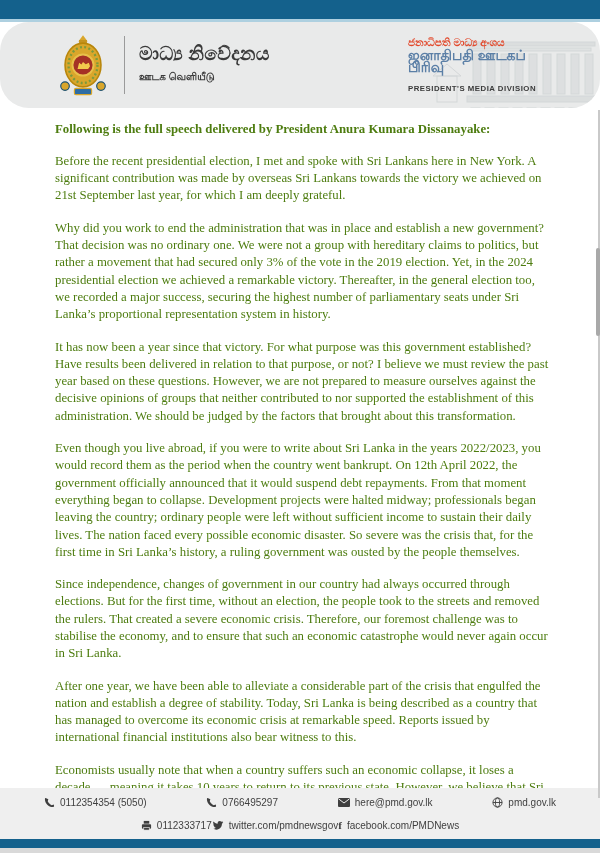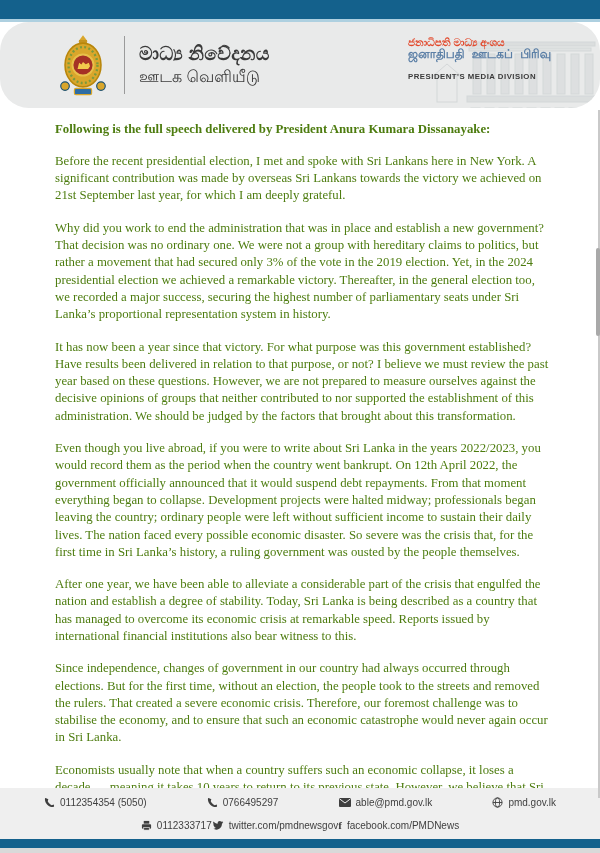--- a/index.html
+++ b/index.html
@@ -15,29 +15,29 @@
 
   
   .header{
     position:relative;height:86px;background:#e9eaea;
     display:flex;align-items:center;overflow:hidden;flex:0 0 auto;border-radius:29px;
   }
   .emblem-wrap{margin-left:58px;flex:0 0 auto;display:flex;align-items:center;}
   .header-divider{width:1px;height:58px;background:#9a9a9a;margin:0 14px 0 16px;flex:0 0 auto;}
   .title-block{display:flex;flex-direction:column;justify-content:center;color:#3b3b3b;}
   .title-sinhala{font-size:19px;font-weight:700;line-height:24px;letter-spacing:.3px;}
-  .title-tamil{font-size:16px;font-weight:400;line-height:21px;}
+  .title-tamil{font-size:10px;font-weight:700;line-height:21px;}
   .title-english{font-size:16.5px;font-weight:400;line-height:21px;letter-spacing:.6px;color:#2f2f2f;}
 
   .pmd-block{position:absolute;right:42px;top:10px;width:150px;text-align:left;z-index:2;}
   .pmd-logo-row{display:flex;align-items:flex-start;gap:4px;margin-left:8px;}
   .pmd-mark{width:19px;height:29px;flex:0 0 auto;}
   .pmd-acronym{font-family:"Liberation Serif",serif;font-weight:700;font-size:31px;line-height:29px;color:#121212;letter-spacing:.5px;}
   .pmd-sub1{margin-top:4px;font-size:10.5px;font-weight:700;color:#e2492c;line-height:13px;}
-  .pmd-sub2{font-size:12px;font-weight:700;color:#5b7fa6;line-height:12px;font-family:Liberation Mono, monospace;}
+  .pmd-sub2{font-size:14px;font-weight:700;color:#5b7fa6;line-height:12px;}
   .pmd-sub3{font-size:7.8px;font-weight:700;color:#3a3a3a;letter-spacing:.5px;line-height:11px;margin-top:10px;}
 
   .building-watermark{position:absolute;right:0;top:14px;z-index:1;opacity:.55;}
 
   
   .doc{flex:1 1 auto;padding:13px 50px 0 55px;overflow:hidden;}
   .doc-heading{
     font-family:"Liberation Serif",serif;font-weight:700;font-size:12.8px;
     color:#151515;margin:0 0 27px 0;line-height:16px;
   }
@@ -127,22 +127,22 @@
       <div class="pmd-sub3">PRESIDENT'S MEDIA DIVISION</div>
     </div>
   </div>
 
   <div class="doc">
     <p class="doc-heading">Following is the full speech delivered by President Anura Kumara Dissanayake:</p>
     <p>Before the recent presidential election, I met and spoke with Sri Lankans here in New York. A significant contribution was made by overseas Sri Lankans towards the victory we achieved on 21st September last year, for which I am deeply grateful.</p>
     <p>Why did you work to end the administration that was in place and establish a new government? That decision was no ordinary one. We were not a group with hereditary claims to politics, but rather a movement that had secured only 3% of the vote in the 2019 election. Yet, in the 2024 presidential election we achieved a remarkable victory. Thereafter, in the general election too, we recorded a major success, securing the highest number of parliamentary seats under Sri Lanka’s proportional representation system in history.</p>
     <p>It has now been a year since that victory. For what purpose was this government established? Have results been delivered in relation to that purpose, or not? I believe we must review the past year based on these questions. However, we are not prepared to measure ourselves against the decisive opinions of groups that neither contributed to nor supported the establishment of this administration. We should be judged by the factors that brought about this transformation.</p>
     <p>Even though you live abroad, if you were to write about Sri Lanka in the years 2022/2023, you would record them as the period when the country went bankrupt. On 12th April 2022, the government officially announced that it would suspend debt repayments. From that moment everything began to collapse. Development projects were halted midway; professionals began leaving the country; ordinary people were left without sufficient income to sustain their daily lives. The nation faced every possible economic disaster. So severe was the crisis that, for the first time in Sri Lanka’s history, a ruling government was ousted by the people themselves.</p>
+    <p>Since independence, changes of government in our country had always occurred through elections. But for the first time, without an election, the people took to the streets and removed the rulers. That created a severe economic crisis. Therefore, our foremost challenge was to stabilise the economy, and to ensure that such an economic catastrophe would never again occur in Sri Lanka.</p>
     <p>After one year, we have been able to alleviate a considerable part of the crisis that engulfed the nation and establish a degree of stability. Today, Sri Lanka is being described as a country that has managed to overcome its economic crisis at remarkable speed. Reports issued by international financial institutions also bear witness to this.</p>
-    <p>Since independence, changes of government in our country had always occurred through elections. But for the first time, without an election, the people took to the streets and removed the rulers. That created a severe economic crisis. Therefore, our foremost challenge was to stabilise the economy, and to ensure that such an economic catastrophe would never again occur in Sri Lanka.</p>
     <p>Economists usually note that when a country suffers such an economic collapse, it loses a decade — meaning it takes 10 years to return to its previous state. However, we believe that Sri Lanka will be able to reach the economic level it had in 2019 by next year. We have achieved this within a very short period of time. Based on all available data and figures, we can make this projection.</p>
   </div>
 
   <div class="edge-line"></div>
   <div class="scroll-thumb"></div>
 
   <div class="footer">
     <div class="footer-row footer-row1">
       <div class="contact">
         <svg width="11" height="11" viewBox="0 0 12 12" fill="#3f3f3f">
@@ -154,21 +154,21 @@
         <svg width="11" height="11" viewBox="0 0 12 12" fill="#3f3f3f">
           <path d="M2.2 1 C1.4 1 1 1.6 1 2.4 c0 4.5 4.1 8.6 8.6 8.6 .8 0 1.4-.4 1.4-1.2 l-.3-1.5 -2.3.6 c-1.8-.8-3.5-2.5-4.3-4.3 l.6-2.3 -1.5-.3 z"></path>
         </svg>
         <span>0766495297</span>
       </div>
       <div class="contact">
         <svg width="12" height="10" viewBox="0 0 12 10" fill="#3f3f3f">
           <rect x="0" y="0" width="12" height="9" rx="1"></rect>
           <path d="M0.5 0.8 L6 5 L11.5 0.8" stroke="#efefef" stroke-width="1" fill="none"></path>
         </svg>
-        <span>able@pmd.gov.lk</span>
+        <span>here@pmd.gov.lk</span>
       </div>
       <div class="contact">
         <svg width="11" height="11" viewBox="0 0 12 12" fill="none" stroke="#3f3f3f" stroke-width="1">
           <circle cx="6" cy="6" r="5"></circle>
           <ellipse cx="6" cy="6" rx="2.3" ry="5"></ellipse>
           <line x1="1" y1="6" x2="11" y2="6"></line>
         </svg>
         <span>pmd.gov.lk</span>
       </div>
     </div>

